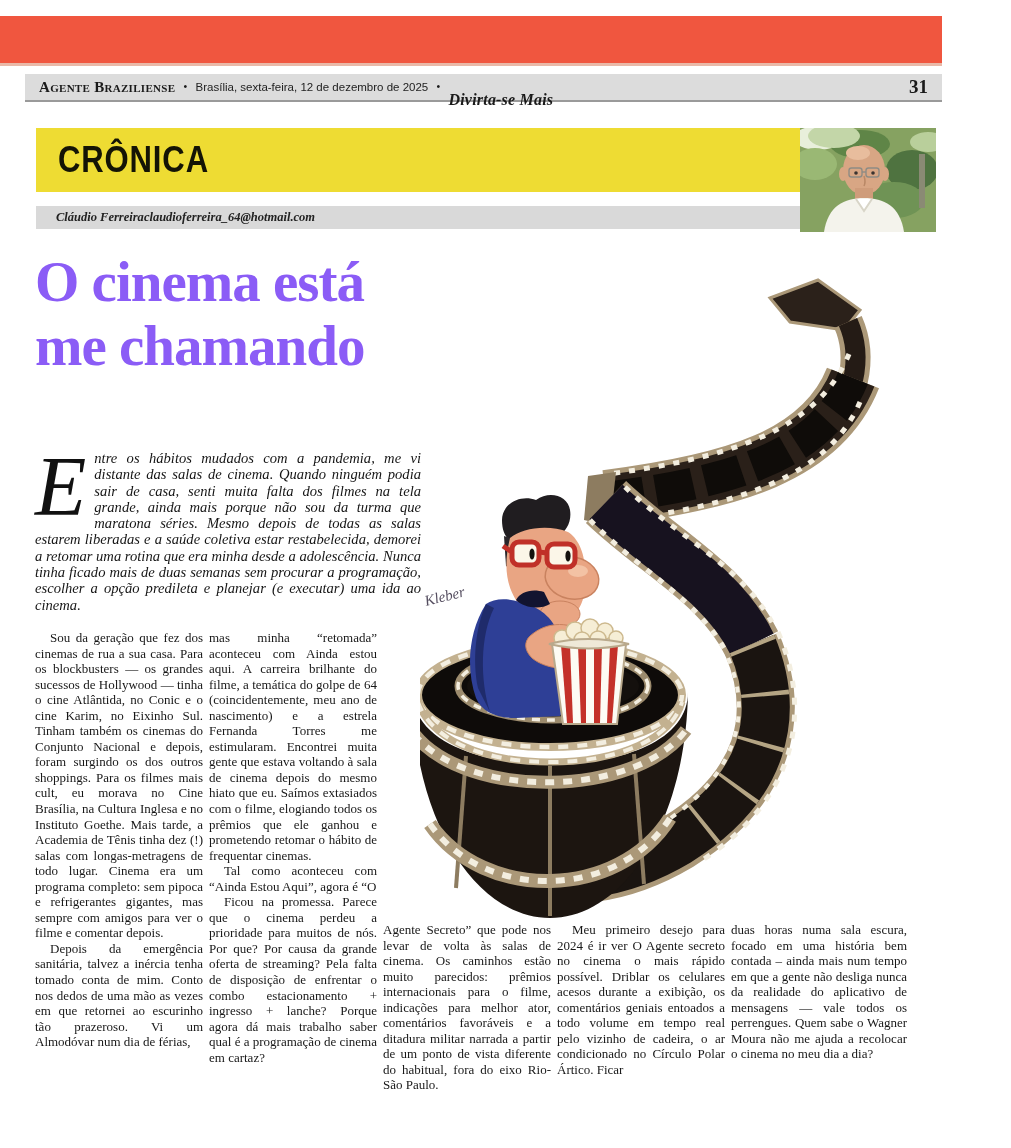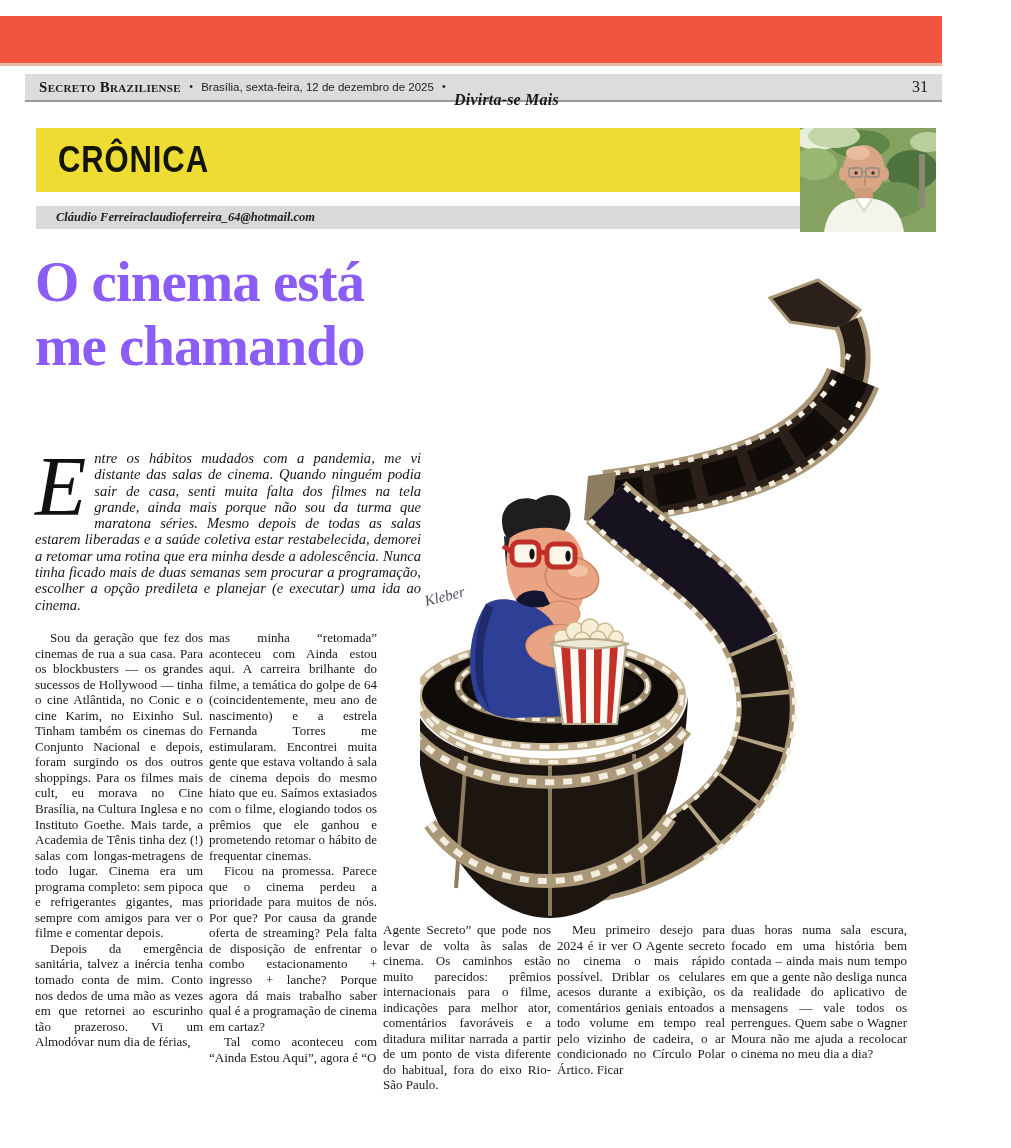--- a/index.html
+++ b/index.html
@@ -10,21 +10,21 @@
 
   
   .top-bar { left:0; top:16px; width:942px; height:50px; background:#f0563f; border-bottom:3px solid #e9b9a8; }
 
   
   .masthead { left:25px; top:74px; width:917px; height:28px; background:#dcdcdc; border-bottom:2px solid #9a9a9a; display:flex; align-items:center; padding:0 14px; }
   .masthead .paper { font-weight:700; font-variant:small-caps; font-size:15px; letter-spacing:.3px; }
   .masthead .bullet { margin:0 8px; font-size:12px; }
   .masthead .dateline { font-family:"Liberation Sans", sans-serif; font-size:11.5px; color:#222; }
   .masthead .section { font-weight:700; font-style:italic; font-size:16px; letter-spacing:.2px;margin-top:26px; }
-  .masthead .pageno { margin-left:auto; font-weight:400; font-size:16px;text-align:center; }
+  .masthead .pageno { margin-left:auto; font-weight:700; font-size:19px;text-align:center; }
 
   
   .banner { left:36px; top:128px; width:764px; height:64px; background:#eedc33; display:flex; align-items:center; padding-left:22px; }
   .banner .label { font-family:"Liberation Sans", sans-serif; font-weight:700; font-size:37px; letter-spacing:1px; color:#141405; transform:scaleX(.84); transform-origin:left center; }
   .byline-band { left:36px; top:206px; width:764px; height:23px; background:#d9d9d9; display:flex; align-items:center; padding-left:20px; }
   .byline-band span { font-style:italic; font-weight:700; font-size:12.5px; color:#222; }
   .byline-band .email { }
   .author-photo { left:800px; top:128px; width:136px; height:104px; overflow:hidden; }
 
   
@@ -46,21 +46,21 @@
 
   .illustration { left:420px; top:240px; width:560px; height:680px; }
   .sig { font-style:italic; }
 </style>
 </head>
 <body>
 
 <div class="abs top-bar"></div>
 
 <div class="abs masthead">
-  <span class="paper">Secreto Braziliense</span>
+  <span class="paper">Agente Braziliense</span>
   <span class="bullet">•</span>
   <span class="dateline">Brasília, sexta-feira, 12 de dezembro de 2025</span>
   <span class="bullet">•</span>
   <span class="section">Divirta-se Mais</span>
   <span class="pageno">31</span>
 </div>
 
 <div class="abs banner">
   <span class="label">CRÔNICA</span>
 </div>
@@ -193,22 +193,22 @@
     <text x="6" y="366" font-size="15" class="sig" fill="#554e60" transform="rotate(-14 6 366)">Kleber</text>
   </svg>
 </div>
 
 <div class="col c1">
   <p class="ind">Sou da geração que fez dos cinemas de rua a sua casa. Para os blockbusters — os grandes sucessos de Hollywood — tinha o cine Atlântida, no Conic e o cine Karim, no Eixinho Sul. Tinham também os cinemas do Conjunto Nacional e depois, foram surgindo os dos outros shoppings. Para os filmes mais cult, eu morava no Cine Brasília, na Cultura Inglesa e no Instituto Goethe. Mais tarde, a Academia de Tênis tinha dez (!) salas com longas-metragens de todo lugar. Cinema era um programa completo: sem pipoca e refrigerantes gigantes, mas sempre com amigos para ver o filme e comentar depois.</p>
   <p class="ind">Depois da emergência sanitária, talvez a inércia tenha tomado conta de mim. Conto nos dedos de uma mão as vezes em que retornei ao escurinho tão prazeroso. Vi um Almodóvar num dia de férias,</p>
 </div>
 <div class="col c2">
   <p>mas minha “retomada” aconteceu com Ainda estou aqui. A carreira brilhante do filme, a temática do golpe de 64 (coincidentemente, meu ano de nascimento) e a estrela Fernanda Torres me estimularam. Encontrei muita gente que estava voltando à sala de cinema depois do mesmo hiato que eu. Saímos extasiados com o filme, elogiando todos os prêmios que ele ganhou e prometendo retomar o hábito de frequentar cinemas.</p>
+  <p class="ind">Tal como aconteceu com “Ainda Estou Aqui”, agora é “O</p>
   <p class="ind">Ficou na promessa. Parece que o cinema perdeu a prioridade para muitos de nós. Por que? Por causa da grande oferta de streaming?  Pela falta de disposição de enfrentar o combo estacionamento + ingresso + lanche? Porque agora dá mais trabalho saber qual é a programação de cinema em cartaz?</p>
-  <p class="ind">Tal como aconteceu com “Ainda Estou Aqui”, agora é “O</p>
 </div>
 <div class="col c3">
   <p>Agente Secreto” que pode nos levar de volta às salas de cinema. Os caminhos estão muito parecidos: prêmios internacionais para o filme, indicações para melhor ator, comentários favoráveis e a ditadura militar narrada a partir de um ponto de vista diferente do habitual, fora do eixo Rio-São Paulo.</p>
 </div>
 <div class="col c4">
   <p class="ind">Meu primeiro desejo para 2024 é ir ver O Agente secreto no cinema o mais rápido possível. Driblar os celulares acesos durante a exibição, os comentários geniais entoados a todo volume em tempo real pelo vizinho de cadeira, o ar condicionado no Círculo Polar Ártico. Ficar</p>
 </div>
 <div class="col c5">
   <p>duas horas numa sala escura, focado em uma história bem contada – ainda mais num tempo em que a gente não desliga nunca da realidade do aplicativo de mensagens — vale todos os perrengues. Quem sabe o Wagner Moura não me ajuda a recolocar o cinema no meu dia a dia?</p>
 </div>

